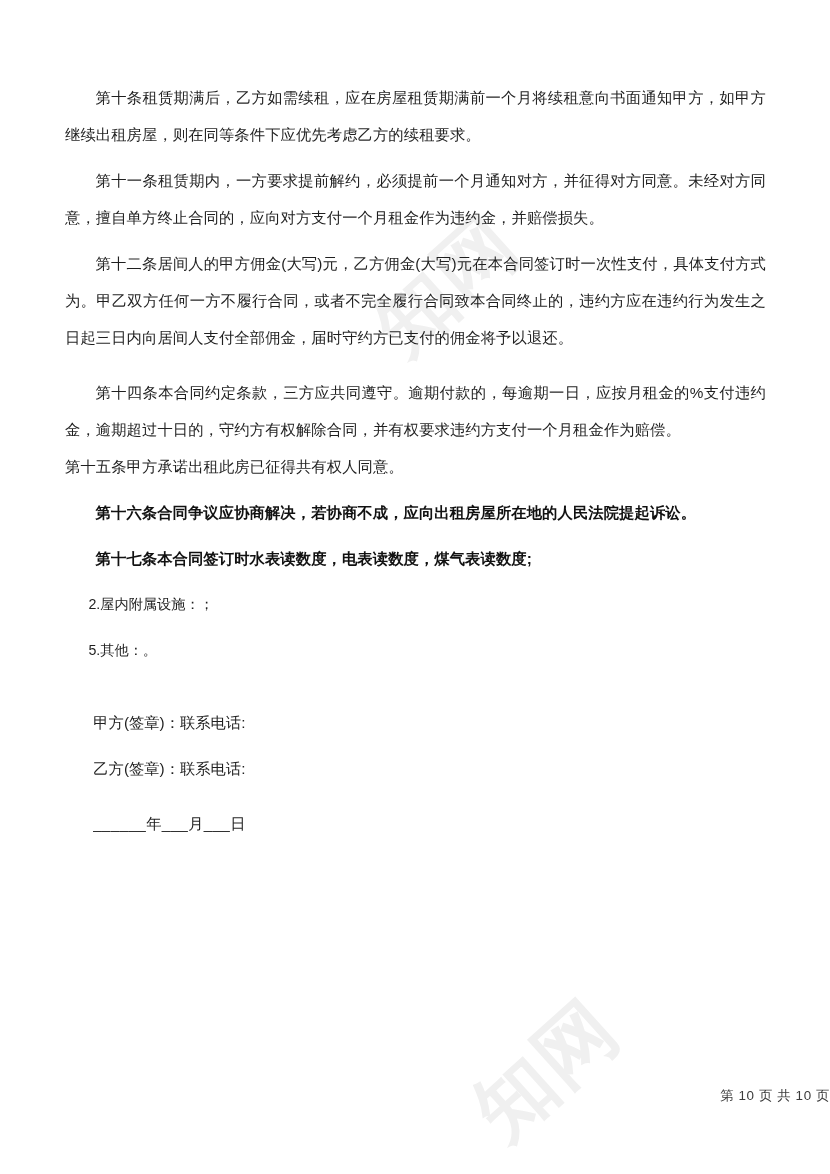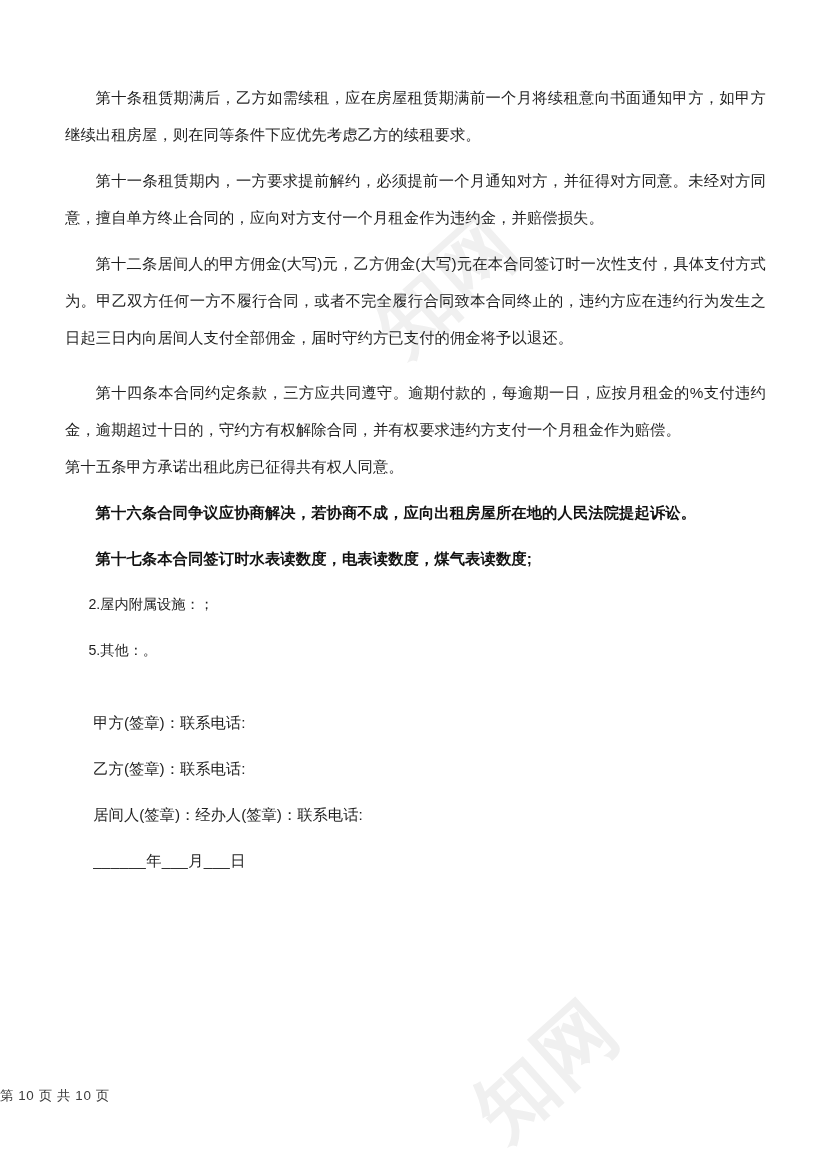--- a/index.html
+++ b/index.html
@@ -96,21 +96,21 @@
     margin: 0;
     letter-spacing: 0.3px;
   }
 
   
   #footer {
     position: absolute;
     left: 0;
     top: 1086px;
     width: 830px;
-    text-align: left;
+    text-align: right;
     z-index: 2;
   }
   #footer .pagenum {
     font-size: 13.4px;
     color: #3b3b3b;
     letter-spacing: 0.6px;
   }
 </style>
 </head>
 <body>
@@ -151,21 +151,20 @@
     <div class="gap-sm"></div>
 
     <div class="gap-lg"></div>
 
     <p class="sigline">甲方(签章)：联系电话:</p>
     <div class="gap-sm"></div>
 
     <p class="sigline">乙方(签章)：联系电话:</p>
     <div class="gap-sm"></div>
 
-    <p class="sigline">居间人(签章)：经办人(签章)：联系电话:</p>
     <div class="gap-sm"></div>
 
     <p class="dateline">______年___月___日</p>
 
   </div>
 
   <div id="footer">
     <span class="pagenum">第 10 页 共 10 页</span>
   </div>
 

